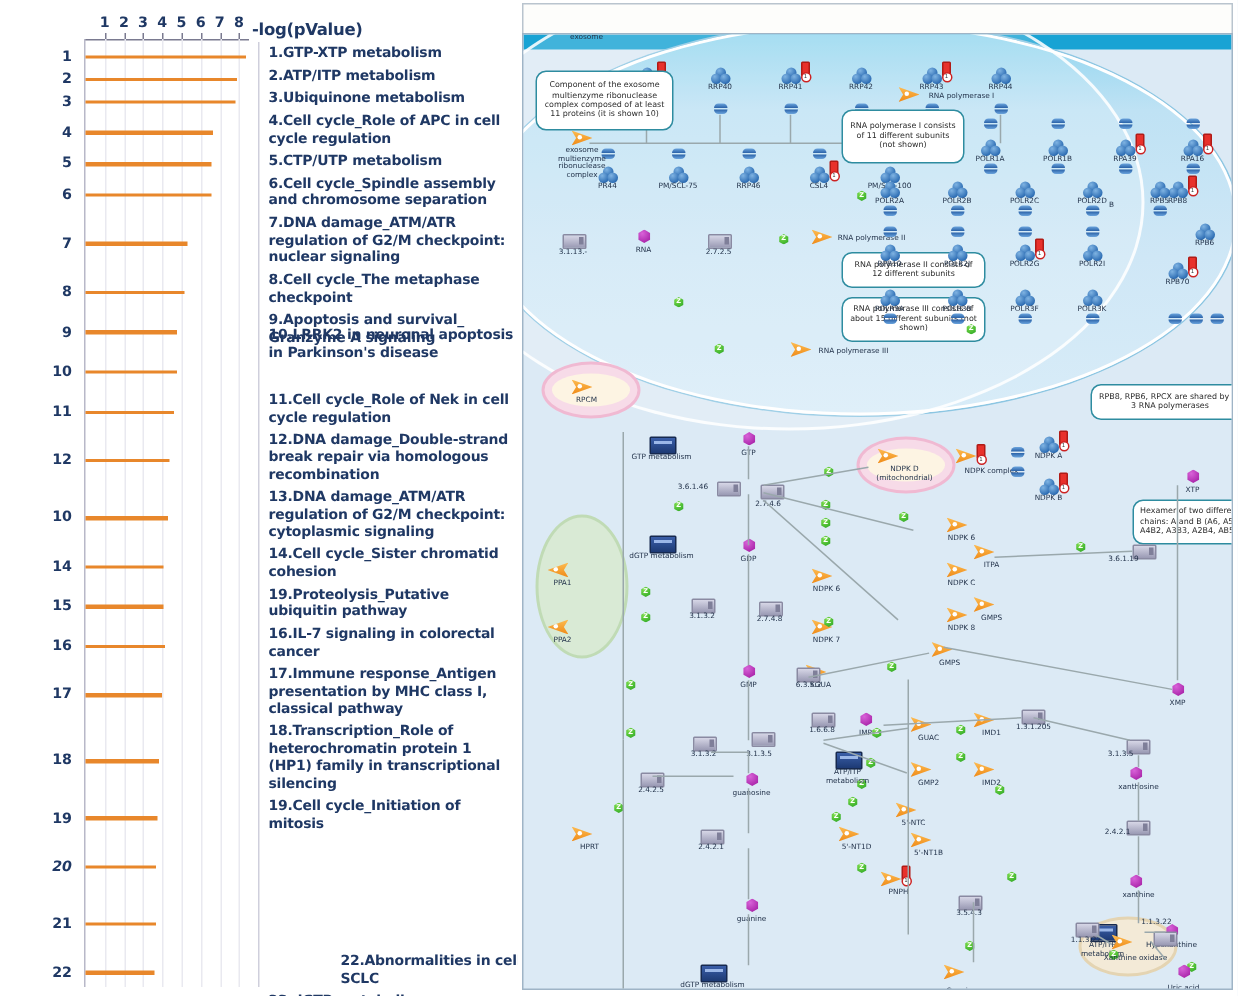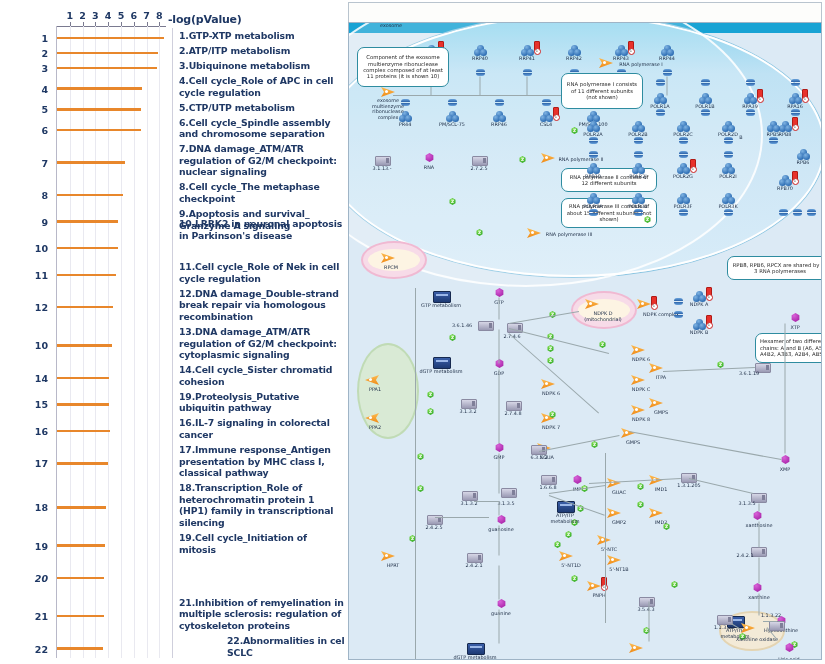--- a/index.html
+++ b/index.html
@@ -133,21 +133,20 @@
         <div class="legend-item" style="top: 190px;"><span>10.</span><span>LRRK2 in neuronal apoptosis in Parkinson's disease</span></div>
         <div class="legend-item" style="top: 233.2px;"><span>11.</span><span>Cell cycle_Role of Nek in cell cycle regulation</span></div>
         <div class="legend-item" style="top: 259.8px;"><span>12.</span><span>DNA damage_Double-strand break repair via homologous recombination</span></div>
         <div class="legend-item" style="top: 298px;"><span>13.</span><span>DNA damage_ATM/ATR regulation of G2/M checkpoint: cytoplasmic signaling</span></div>
         <div class="legend-item" style="top: 336.2px;"><span>14.</span><span>Cell cycle_Sister chromatid cohesion</span></div>
         <div class="legend-item" style="top: 362.8px;"><span>19.</span><span>Proteolysis_Putative ubiquitin pathway</span></div>
         <div class="legend-item" style="top: 389.4px;"><span>16.</span><span>IL-7 signaling in colorectal cancer</span></div>
         <div class="legend-item" style="top: 416px;"><span>17.</span><span>Immune response_Antigen presentation by MHC class I, classical pathway</span></div>
         <div class="legend-item" style="top: 454.2px;"><span>18.</span><span>Transcription_Role of heterochromatin protein 1 (HP1) family in transcriptional silencing</span></div>
         <div class="legend-item" style="top: 504px;"><span>19.</span><span>Cell cycle_Initiation of mitosis</span></div>
-        <div class="legend-item" style="top: 568.8px;"><span>21.</span><span>Inhibition of remyelination in multiple sclerosis: regulation of cytoskeleton proteins</span></div>
         <div class="legend-item" style="top: 607px; margin-left: 48px;"><span>22.</span><span>Abnormalities in cell cycle in SCLC</span></div>
         <div class="legend-item" style="top: 633.6px;"><span>23.</span><span>dGTP metabolism</span></div>
       </div>
   <div class="bar" style="left: 57px; top: 36.5px; width: 107.442px; background: rgb(232, 135, 43);"></div>
       <div class="rowlabel" style="top: 37.8px;">1</div>
       <div class="bar" style="left: 57px; top: 51.5px; width: 101.047px; background: rgb(232, 135, 43);"></div>
       <div class="rowlabel" style="top: 52.8px;">2</div>
       <div class="bar" style="left: 57px; top: 66.5px; width: 100.407px; background: rgb(232, 135, 43);"></div>
       <div class="rowlabel" style="top: 67.8px;">3</div>
       <div class="bar" style="left: 57px; top: 87.3px; width: 85.0581px; background: rgb(232, 135, 43);"></div>

